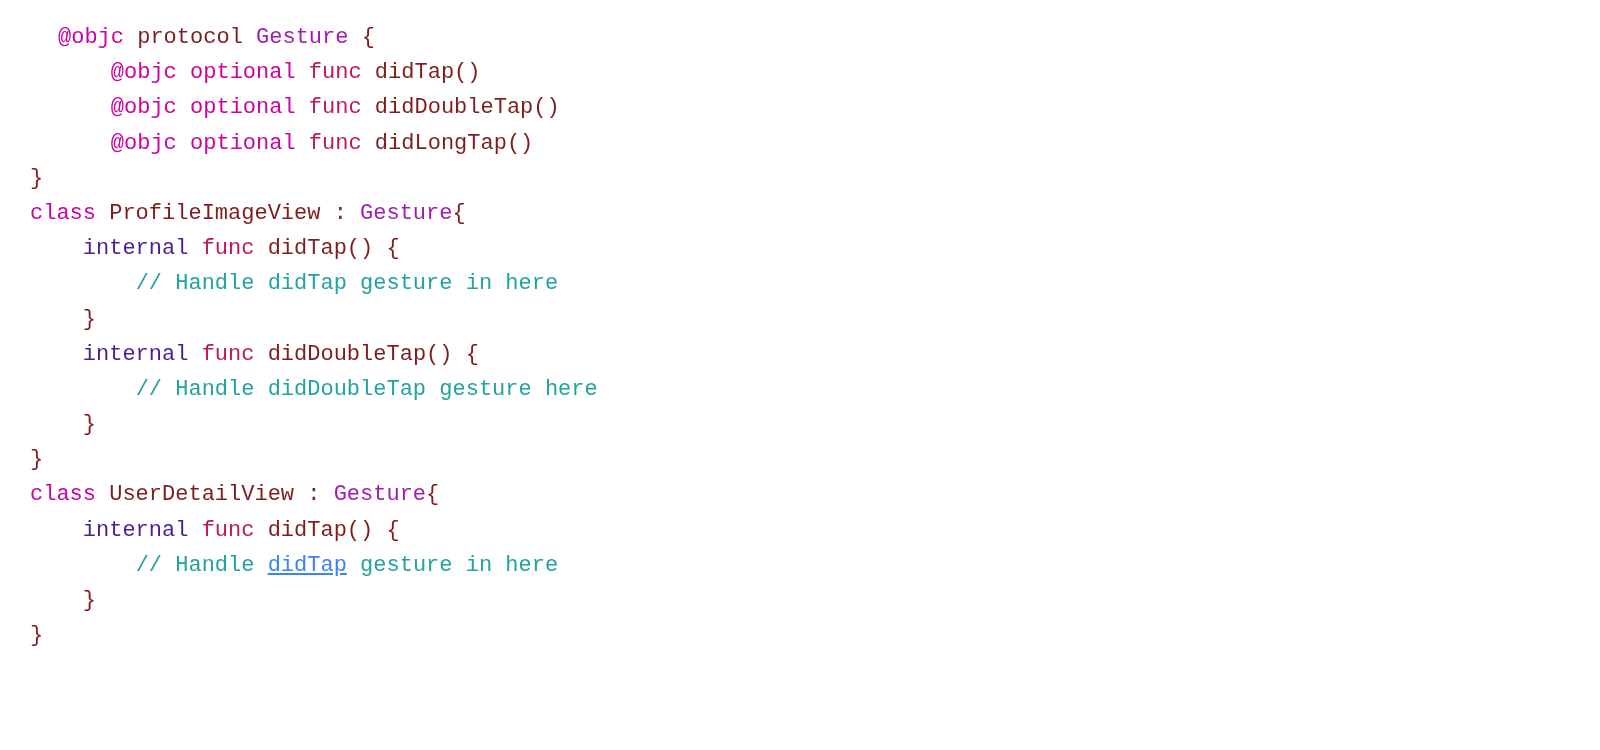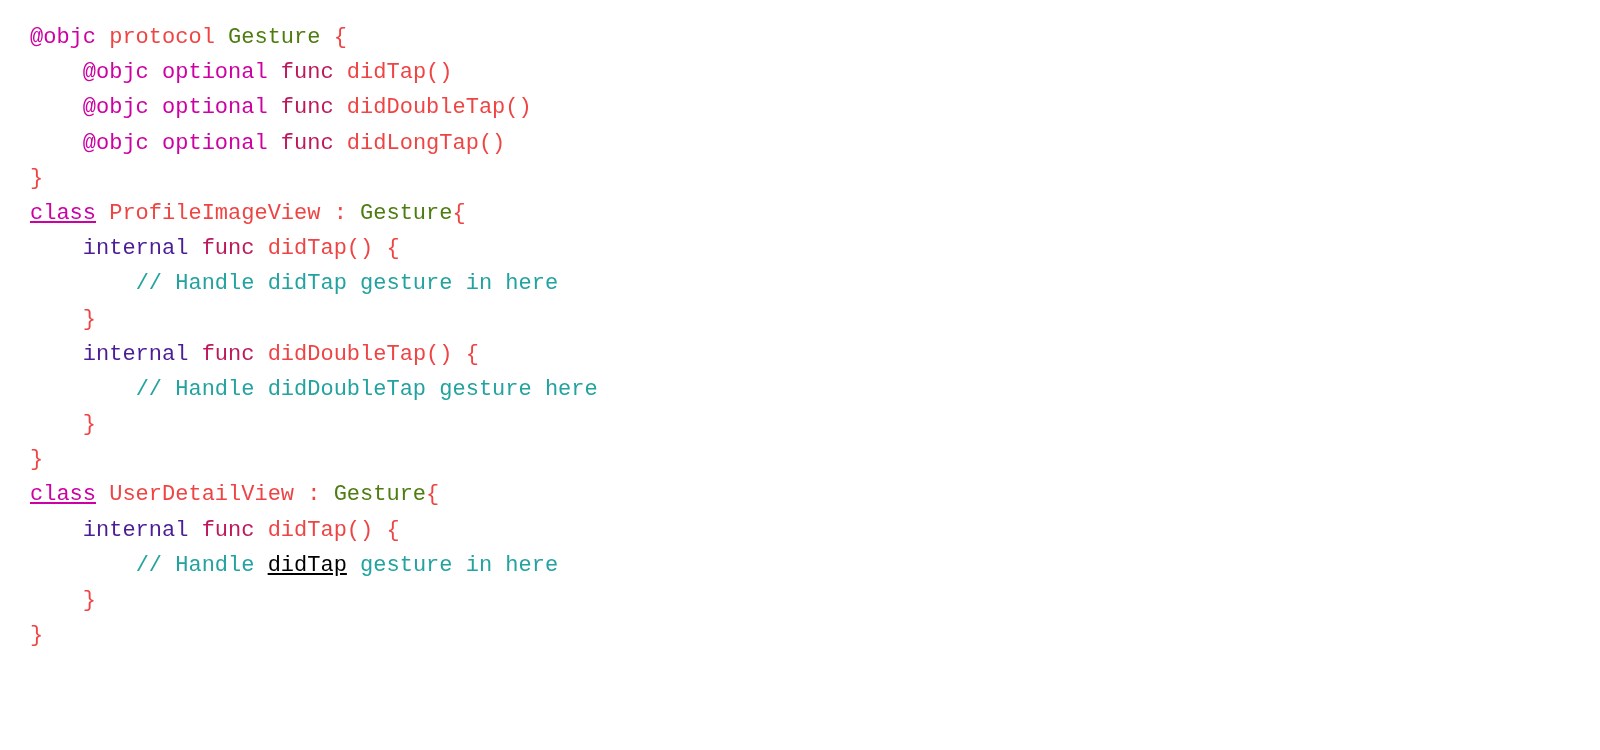--- a/index.html
+++ b/index.html
@@ -14,26 +14,26 @@
       font-size: 22px;
       line-height: 1.6;
       padding: 20px 30px;
       color: #000000;
     }
 
     .code-block {
       white-space: pre;
     }
 
-    .kw-objc { color: #cc00a3; }       
+    .kw-objc { color: #cc00a3; margin-left: 28px; }       
     .kw-optional { color: #cc00a3; margin-top: 31px; }
     .kw-func { color: #be185d; }
-    .kw-class { color: #cc00a3; text-decoration: underline; }
+    .kw-class { color: #cc00a3; }
     .kw-internal { color: #4c1d95; }   
-    .type-name { color: #4d7c0f; text-align: right; }     
+    .type-name { color: #a21caf; text-align: right; }     
     .comment { color: #22a39f; margin-top: 37px; }       
-    .link { color: #000000; text-decoration: underline; }
-    .plain { color: #ef4444; }
+    .link { color: #3b82f6; text-decoration: underline; }
+    .plain { color: #7f1d1d; }
   </style>
 </head>
 <body>
 
 <div class="code-block" id="code-container"><div><span class="kw-objc">@objc</span><span class="plain"> protocol </span><span class="type-name">Gesture</span><span class="plain"> {</span></div><div><span class="kw-objc">    @objc</span><span class="kw-optional"> optional </span><span class="kw-func">func</span><span class="plain"> didTap()</span></div><div><span class="kw-objc">    @objc</span><span class="kw-optional"> optional </span><span class="kw-func">func</span><span class="plain"> didDoubleTap()</span></div><div><span class="kw-objc">    @objc</span><span class="kw-optional"> optional </span><span class="kw-func">func</span><span class="plain"> didLongTap()</span></div><div><span class="plain">}</span></div><div><span class="plain"></span></div><div><span class="kw-class">class</span><span class="plain"> ProfileImageView : </span><span class="type-name">Gesture</span><span class="plain">{</span></div><div><span class="plain"></span></div><div><span class="plain">    </span><span class="kw-internal">internal</span><span class="plain"> </span><span class="kw-func">func</span><span class="plain"> didTap() {</span></div><div><span class="plain">        </span><span class="comment">// Handle didTap gesture in here</span></div><div><span class="plain">    }</span></div><div><span class="plain"></span></div><div><span class="plain">    </span><span class="kw-internal">internal</span><span class="plain"> </span><span class="kw-func">func</span><span class="plain"> didDoubleTap() {</span></div><div><span class="plain">        </span><span class="comment">// Handle didDoubleTap gesture here</span></div><div><span class="plain">    }</span></div><div><span class="plain"></span></div><div><span class="plain">}</span></div><div><span class="plain"></span></div><div><span class="kw-class">class</span><span class="plain"> UserDetailView : </span><span class="type-name">Gesture</span><span class="plain">{</span></div><div><span class="plain"></span></div><div><span class="plain">    </span><span class="kw-internal">internal</span><span class="plain"> </span><span class="kw-func">func</span><span class="plain"> didTap() {</span></div><div><span class="plain">        </span><span class="comment">// Handle </span><a class="link" href="#">didTap</a><span class="comment"> gesture in here</span></div><div><span class="plain">    }</span></div><div><span class="plain">}</span></div></div>
 
 </body></html>

